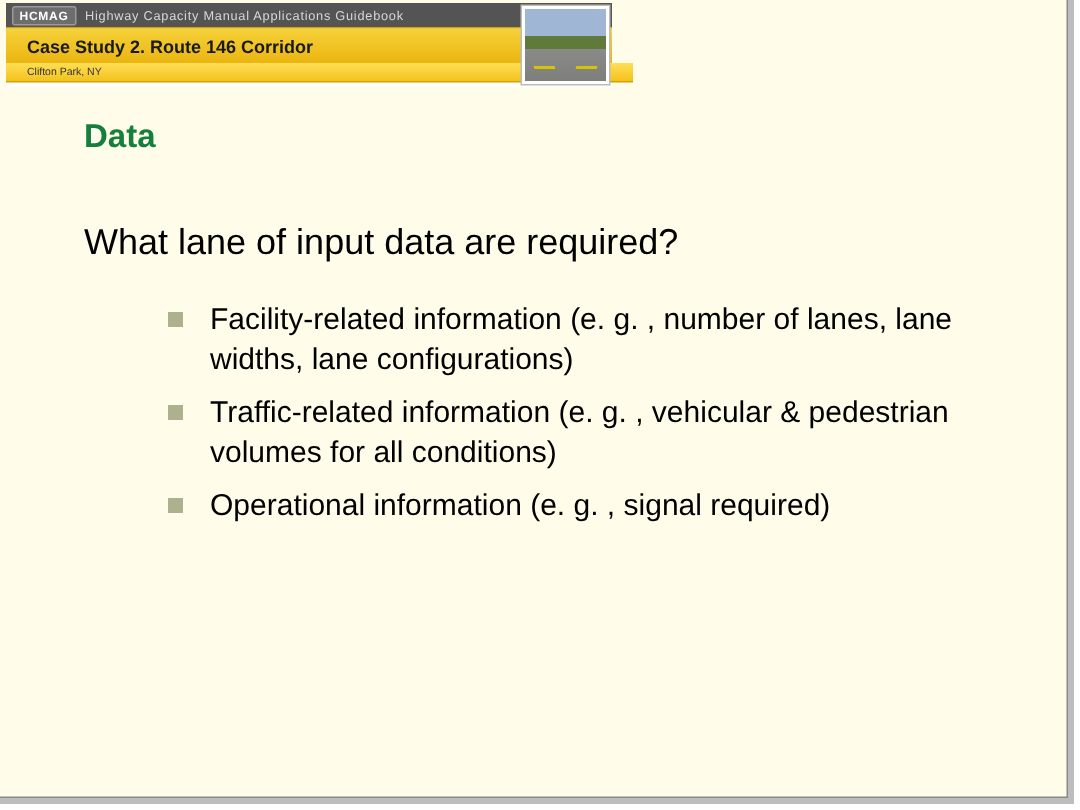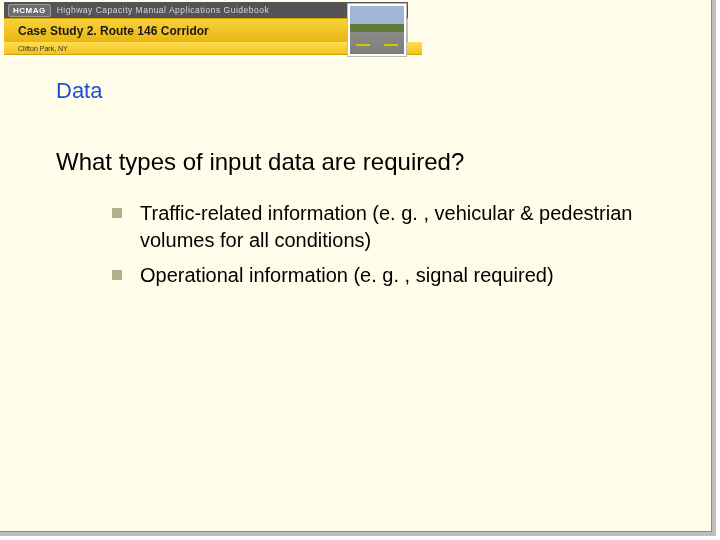--- a/index.html
+++ b/index.html
@@ -112,23 +112,23 @@
     height: 2px;
     bottom: 8px;
   }
   .banner .thumb::before { left: 6px; width: 14px; transform: skewX(15deg); }
   .banner .thumb::after  { right: 6px; width: 14px; transform: skewX(-15deg); }
 
   .title {
     position: absolute;
     left: 56px;
     top: 78px;
-    font-weight: normal;
+    font-weight: bold;
     font-size: 22px;
-    color: #1d4ed8;
+    color: #15803d;
   }
   .subtitle {
     position: absolute;
     left: 56px;
     top: 148px;
     font-size: 24px;
     color: #000;
   }
   .bullets {
     position: absolute;
@@ -169,23 +169,27 @@
       <div class="mid-strip">
         <span>Case Study 2. Route 146 Corridor</span>
       </div>
       <div class="bot-strip">
         <span>Clifton Park, NY</span>
       </div>
       <div class="thumb"></div>
     </div>
 
     <div class="title">Data</div>
-    <div class="subtitle">What types of input data are required?</div>
+    <div class="subtitle">What lane of input data are required?</div>
 
     <div class="bullets">
+      <div class="bullet">
+        <div class="sq"></div>
+        <div class="txt">Facility-related information (e. g. , number of lanes, lane widths, lane configurations)</div>
+      </div>
       <div class="bullet">
         <div class="sq"></div>
         <div class="txt">Traffic-related information (e. g. , vehicular &amp; pedestrian volumes for all conditions)</div>
       </div>
       <div class="bullet">
         <div class="sq"></div>
         <div class="txt">Operational information (e. g. , signal required)</div>
       </div>
     </div>
 

